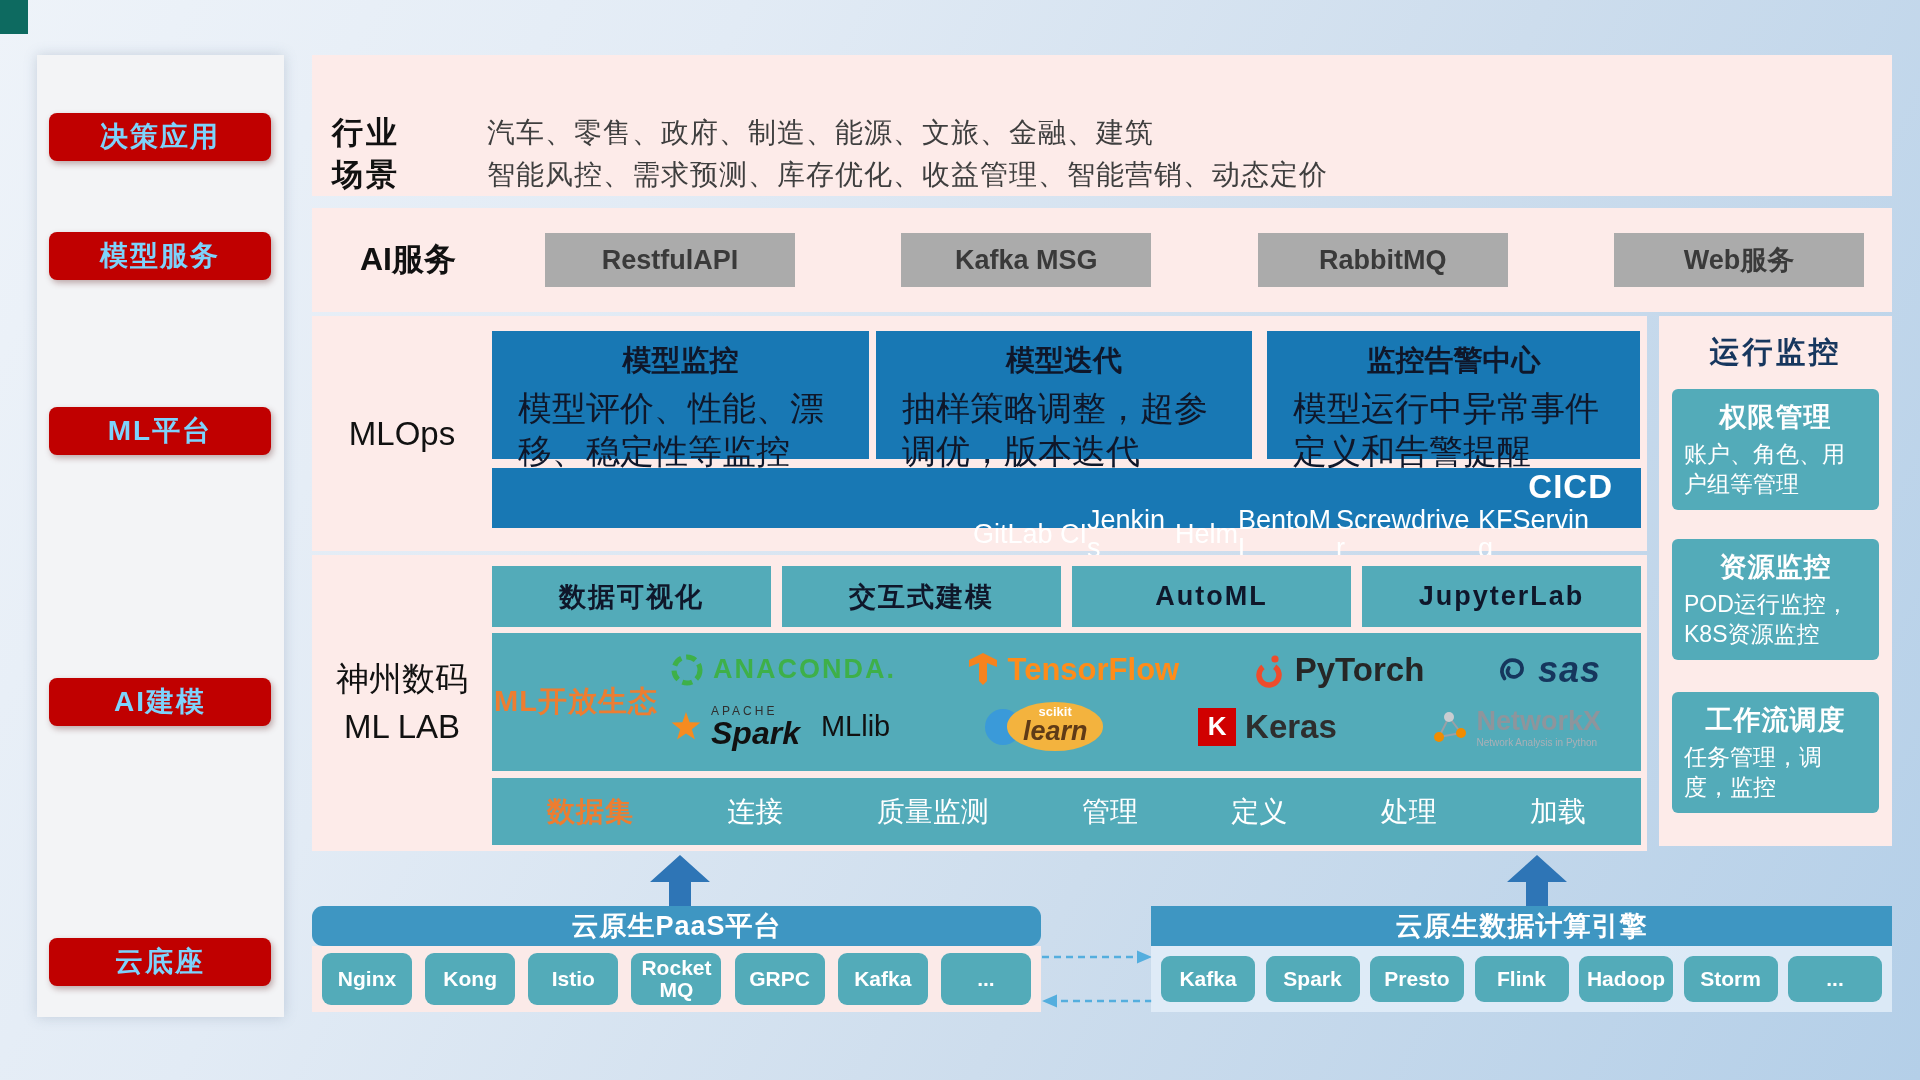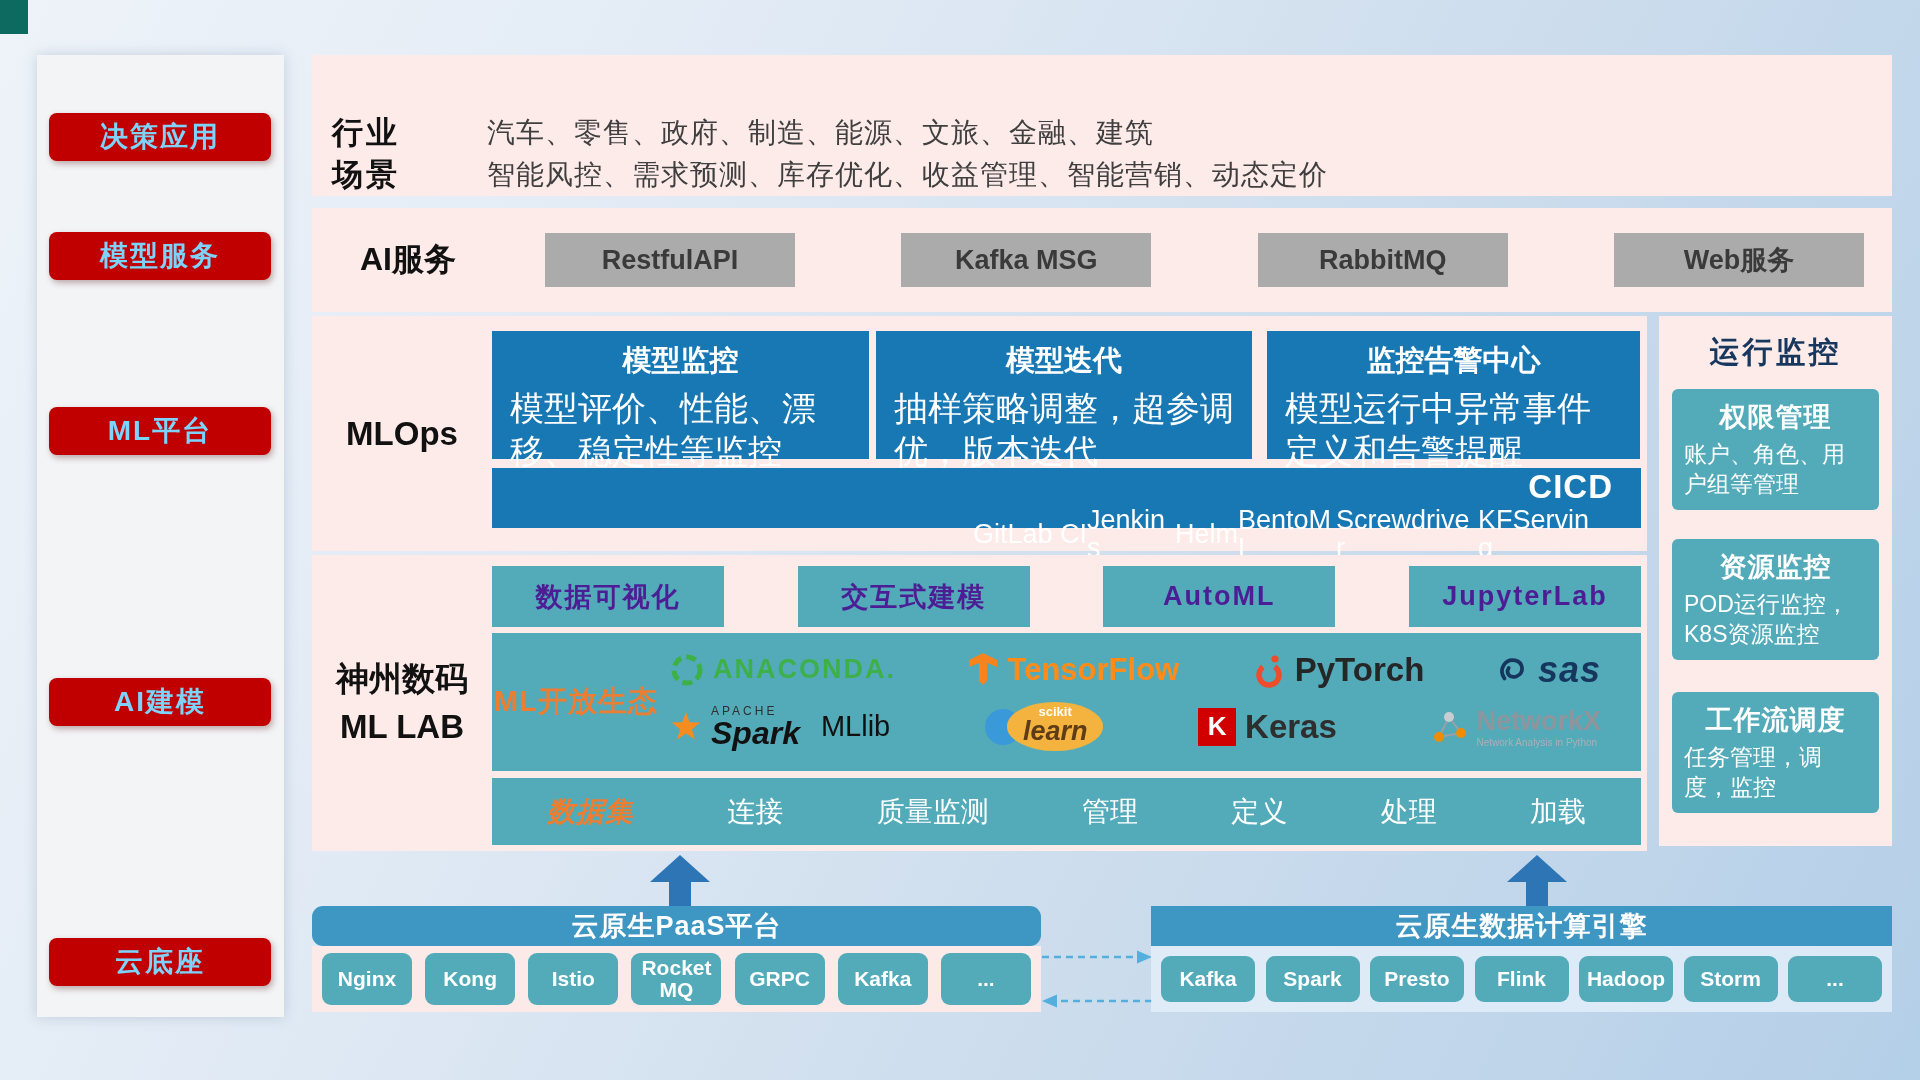--- a/index.html
+++ b/index.html
@@ -28,36 +28,36 @@
     display:flex; align-items:center; padding-left:48px; }
   .section-label { font-weight:bold; font-size:32px; color:#111; }
   .panel-ai .section-label { width:150px; }
   .gray-btn-row { flex:1; display:flex; justify-content:space-between; margin:0 28px 0 35px; }
   .gray-btn { width:250px; height:54px; background:#ababab; color:#3a3a3a; font-weight:bold;
     font-size:27px; display:flex; align-items:center; justify-content:center; }
 
   .panel-mlops { left:312px; top:316px; width:1335px; height:235px; }
   .side-label { position:absolute; left:0; top:0; width:180px; height:100%; color:#111;
     display:flex; flex-direction:column; align-items:center; justify-content:center;
-    font-weight:bold; font-size:33px; line-height:1.45; }
-  .blue-card { position:absolute; top:15px; height:128px; background:#1878b4; color:#ffffff; padding:10px 18px; }
+    font-weight:normal; font-size:33px; line-height:1.45; }
+  .blue-card { position:absolute; top:15px; height:128px; background:#1878b4; color:#0f172a; padding:10px 26px; }
   .bc-title { text-align:center; font-weight:bold; font-size:29px; margin-bottom:6px; }
   .bc-desc { font-size:34px; line-height:1.25; }
   .card-1 { left:180px; width:377px; } .card-2 { left:564px; width:376px; } .card-3 { left:955px; width:373px; }
   .cicd-bar { position:absolute; left:180px; top:152px; width:1149px; height:60px;
     background:#1878b4; display:flex; align-items:flex-end; color:#fff;flex-direction:column; }
   .cicd-label { font-weight:bold; font-size:33px; margin:0 28px 0 32px; letter-spacing:1px; }
   .cicd-items { flex:1; display:flex; justify-content:space-between; align-items:center;
     margin-right:45px; font-size:27px; }
   .cicd-item { line-height:1.05; word-break:break-all; }
   .w-jenkins{width:88px;} .w-bentoml{width:98px;} .w-screw{width:142px;} .w-kfs{width:118px;}
 
   .panel-mllab { left:312px; top:555px; width:1335px; height:296px; }
   .mllab-tools { position:absolute; left:180px; top:11px; width:1149px; display:flex; justify-content:space-between; }
-  .tool-btn { width:232px; height:61px; background:#53abb9; color:#4c1d95; font-weight:bold;
+  .tool-btn { width:279px; height:61px; background:#53abb9; color:#0f172a; font-weight:bold;
     font-size:27px; letter-spacing:2px; display:flex; align-items:center; justify-content:center; }
   .eco-box { position:absolute; left:180px; top:78px; width:1149px; height:138px;
     background:#53abb9; display:flex; align-items:center; }
   .eco-label { width:168px; text-align:center; color:#ed7d31; font-weight:bold; font-size:29px; letter-spacing:1px; }
   .eco-logos { flex:1; height:100%; display:flex; flex-direction:column; justify-content:space-evenly; padding:4px 40px 8px 10px; }
   .eco-row { display:flex; align-items:center; justify-content:space-between; }
   .lg { display:flex; align-items:center; gap:9px; }
   .anaconda-text { color:#3eb049; font-weight:bold; font-size:27px; letter-spacing:2px; }
   .tf-text { color:#ff8c1a; font-weight:bold; font-size:31px; }
   .pytorch-text { color:#262626; font-weight:600; font-size:33px; }
@@ -74,21 +74,21 @@
   .scikit-main { font-size:27px; font-style:italic; font-weight:bold; color:#5f3b17; line-height:1; }
   .keras-k { width:38px; height:38px; background:#d00000; color:#fff; font-weight:bold; font-size:26px;
     display:flex; align-items:center; justify-content:center; }
   .keras-text { font-size:33px; color:#2e2e2e; font-weight:600; }
   .nx-col { display:flex; flex-direction:column; line-height:1.15; }
   .nx-text { font-size:27px; font-weight:bold; color:#8e959c; }
   .nx-sub { font-size:10px; color:#a9b0b7; }
   .dataset-bar { position:absolute; left:180px; top:223px; width:1149px; height:67px;
     background:#53abb9; display:flex; align-items:center; justify-content:space-between;
     padding:0 55px; color:#fff; font-size:28px; }
-  .dataset-label { color:#ed7d31; font-weight:bold; letter-spacing:1px;font-style:italic; }
+  .dataset-label { color:#ed7d31; font-weight:bold; letter-spacing:1px; }
 
   .panel-monitor { left:1659px; top:316px; width:233px; height:530px; }
   .monitor-title { text-align:center; margin-top:16px; font-weight:bold; font-size:30px;
     color:#17375e; letter-spacing:3px; }
   .mon-card { position:absolute; left:13px; width:207px; background:#53abb9; border-radius:6px;
     color:#fff; padding:10px 12px; }
   .mc-title { text-align:center; font-weight:bold; font-size:27px; margin-bottom:5px; letter-spacing:1px; }
   .mc-desc { font-size:23px; line-height:1.3; }
   .mon-1{top:73px; min-height:119px;} .mon-2{top:223px; min-height:116px;} .mon-3{top:376px; min-height:116px;}
 

